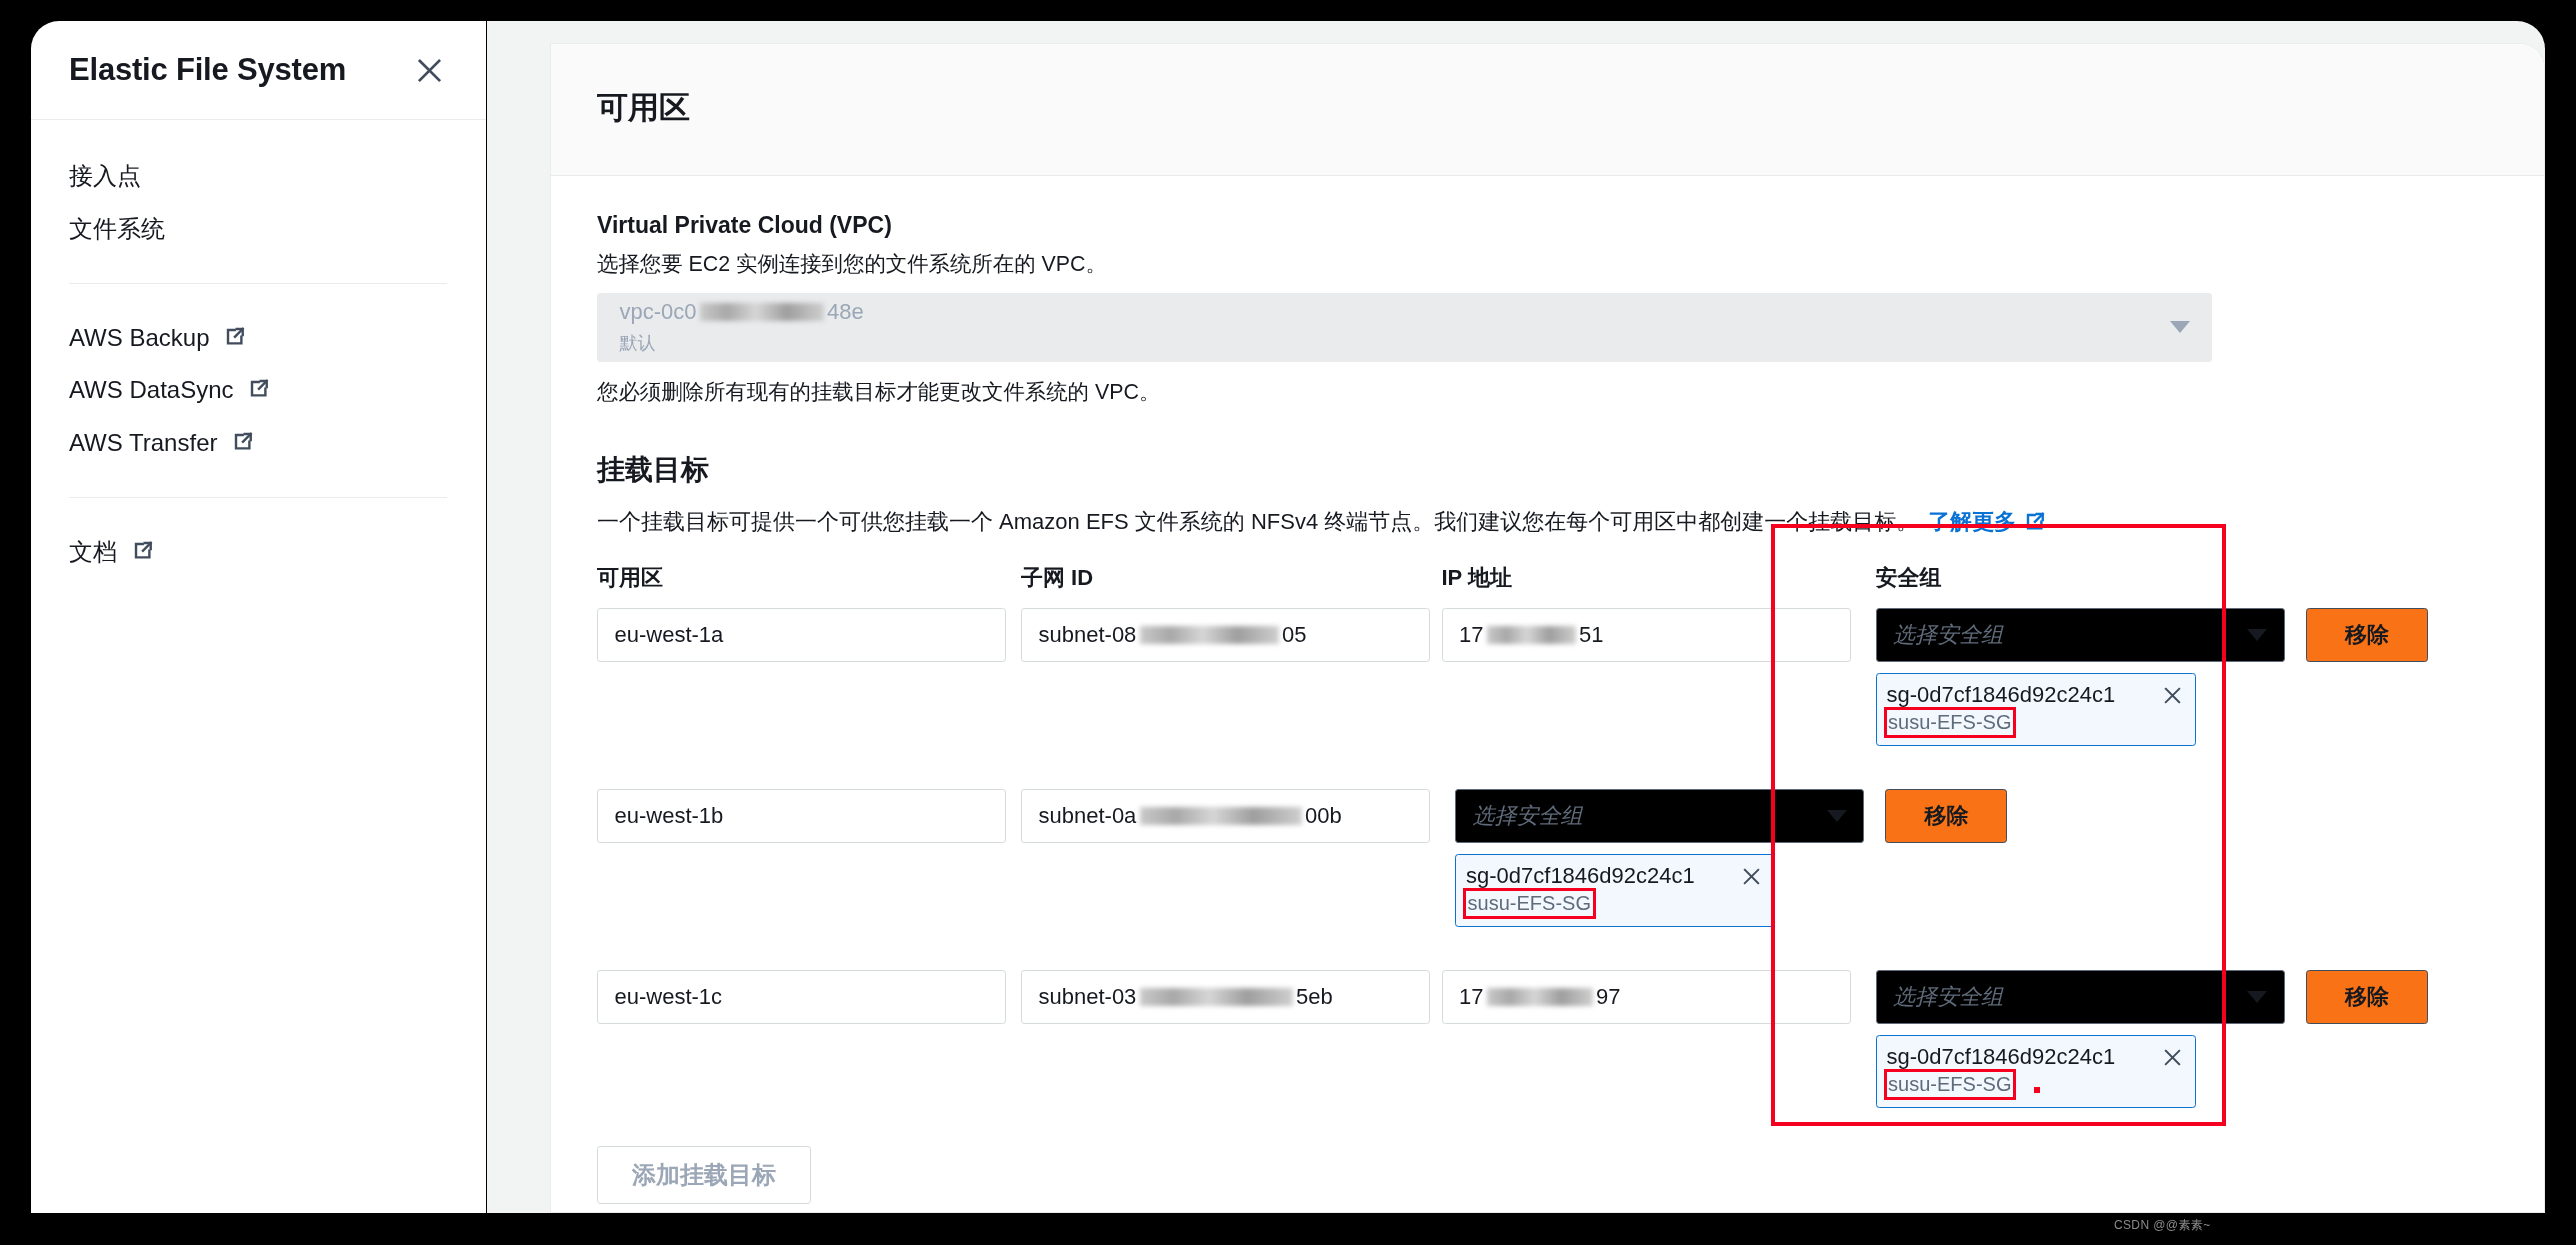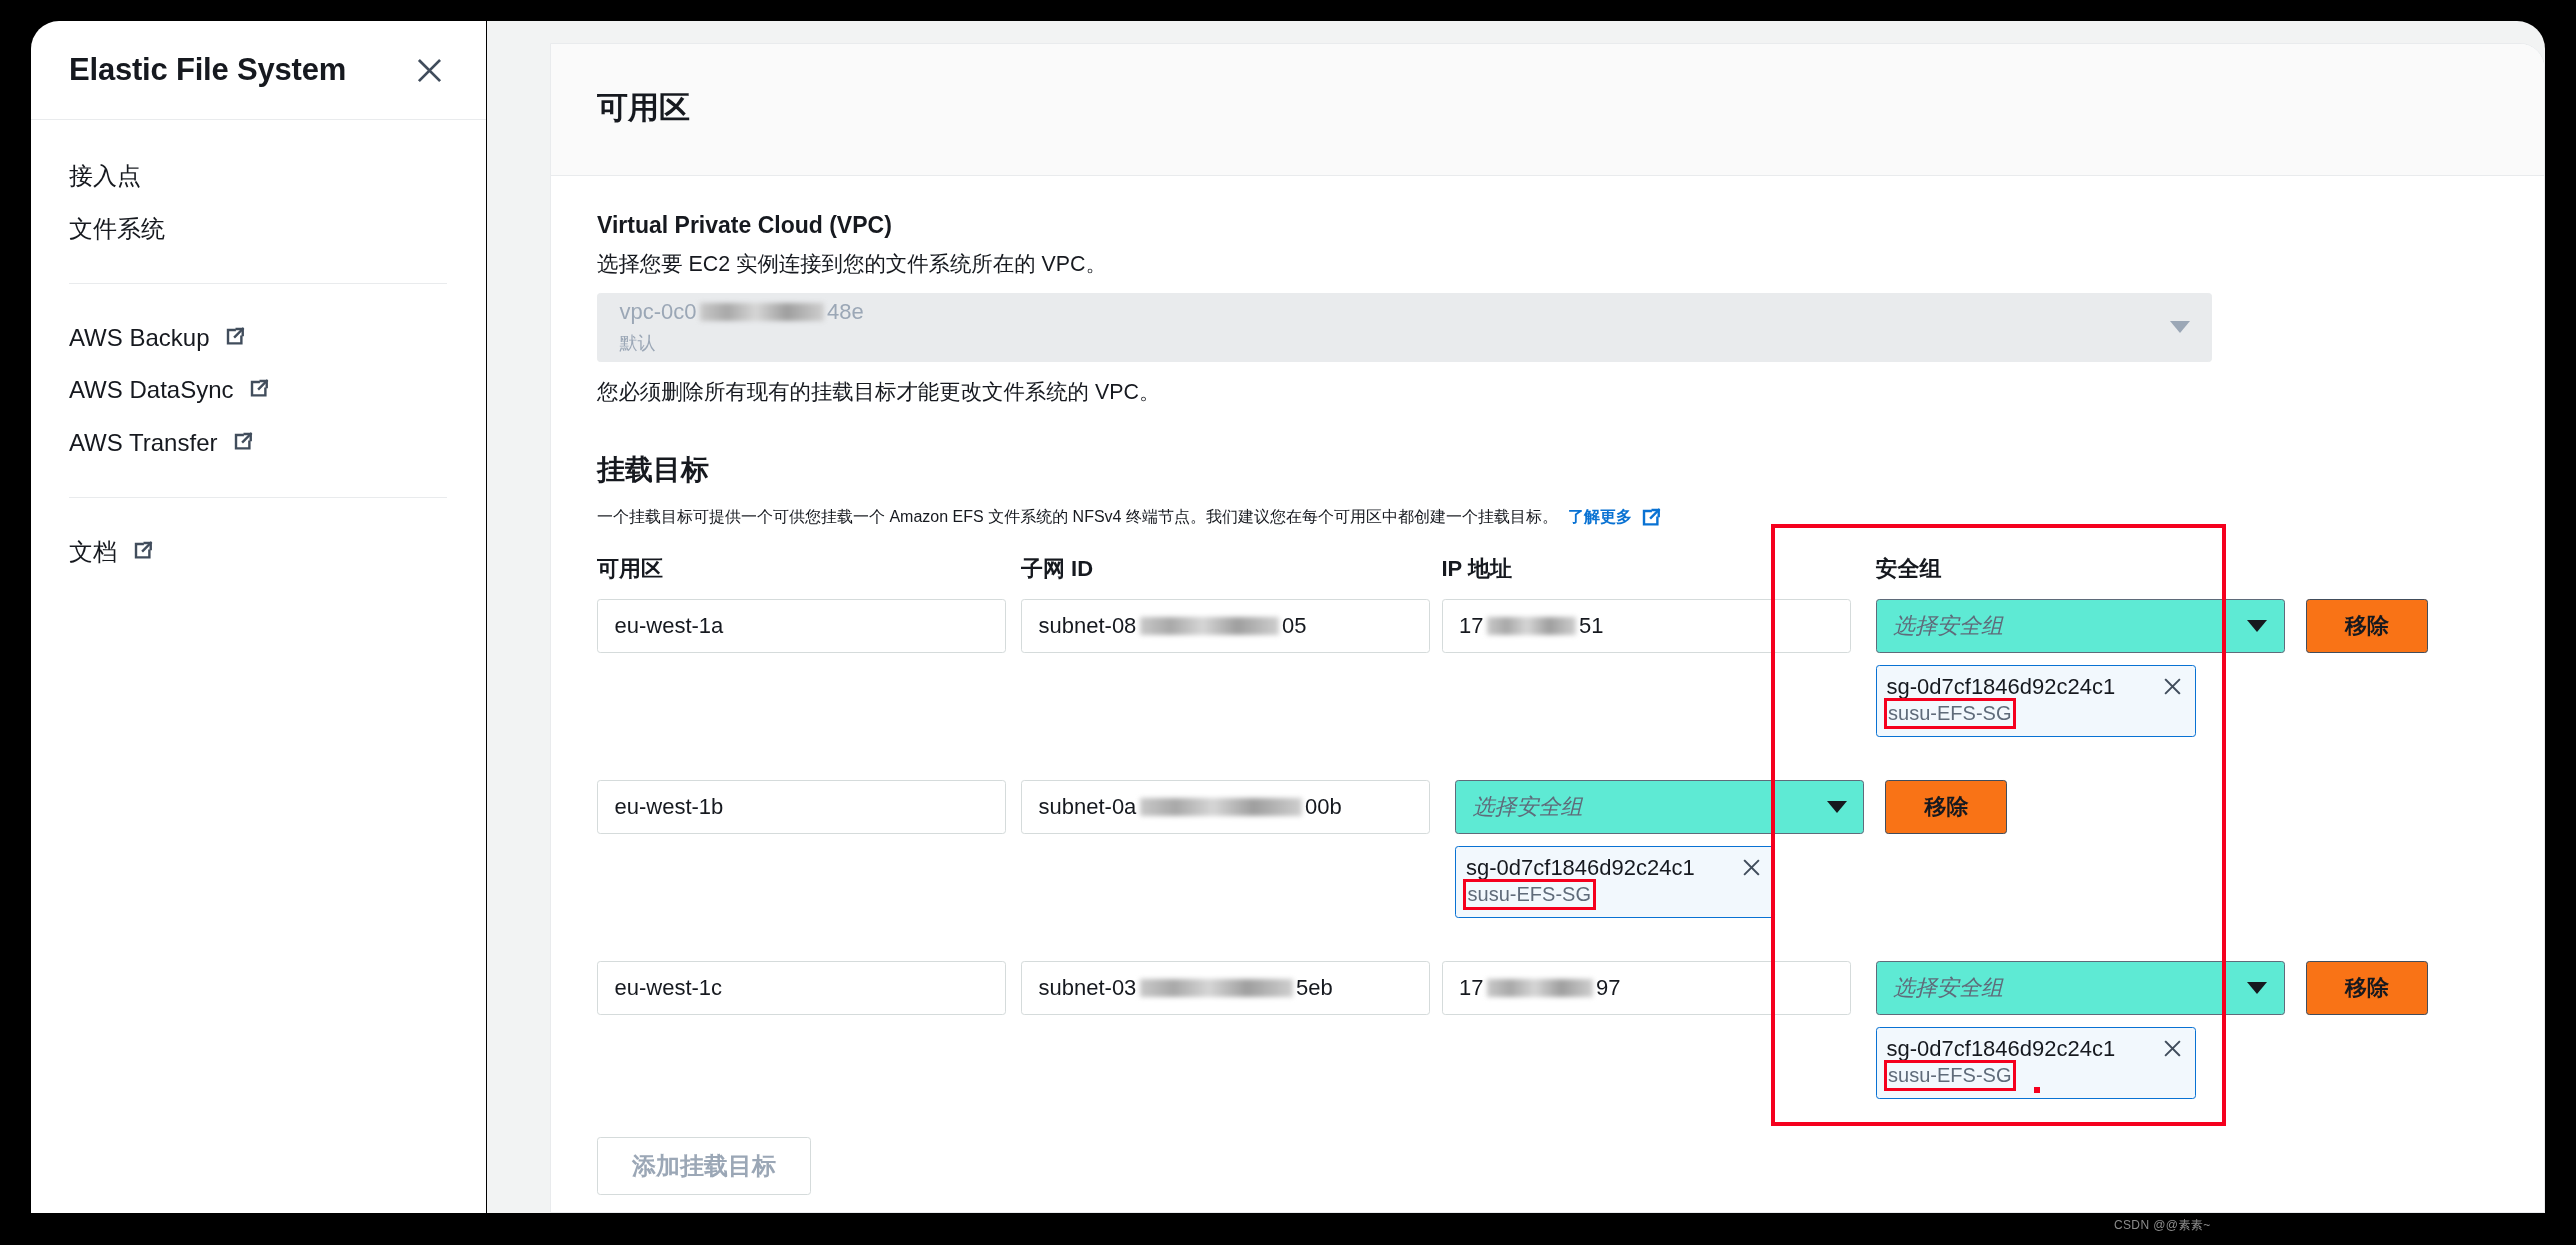--- a/index.html
+++ b/index.html
@@ -197,21 +197,21 @@
   }
 
   
   .mt-title {
     font-size: 28px;
     font-weight: bold;
     color: #16191f;
     margin-top: 45px;
   }
   .mt-desc {
-    font-size: 16px;
+    font-size: 22px;
     color: #16191f;
     margin-top: 18px;
     display: flex;
     align-items: center;
     flex-wrap: nowrap;
   }
   .learn-more {
     color: #0972d3;
     font-weight: bold;
     margin-left: 10px;
@@ -265,21 +265,21 @@
     color: #16191f;
     white-space: nowrap;
     overflow: hidden;
   }
 
   .sg-cell { display: flex; flex-direction: column; }
   .sg-select {
     height: 54px;
     border: 0.8px solid #5f6b7a;
     border-radius: 3.3px;
-    background: #5eead4;
+    background: #000000;
     display: flex;
     align-items: center;
     justify-content: space-between;
     padding: 0 16.5px;
     cursor: pointer;
   }
   .sg-placeholder {
     font-size: 22px;
     color: #5f6b7a;
     font-style: italic;

